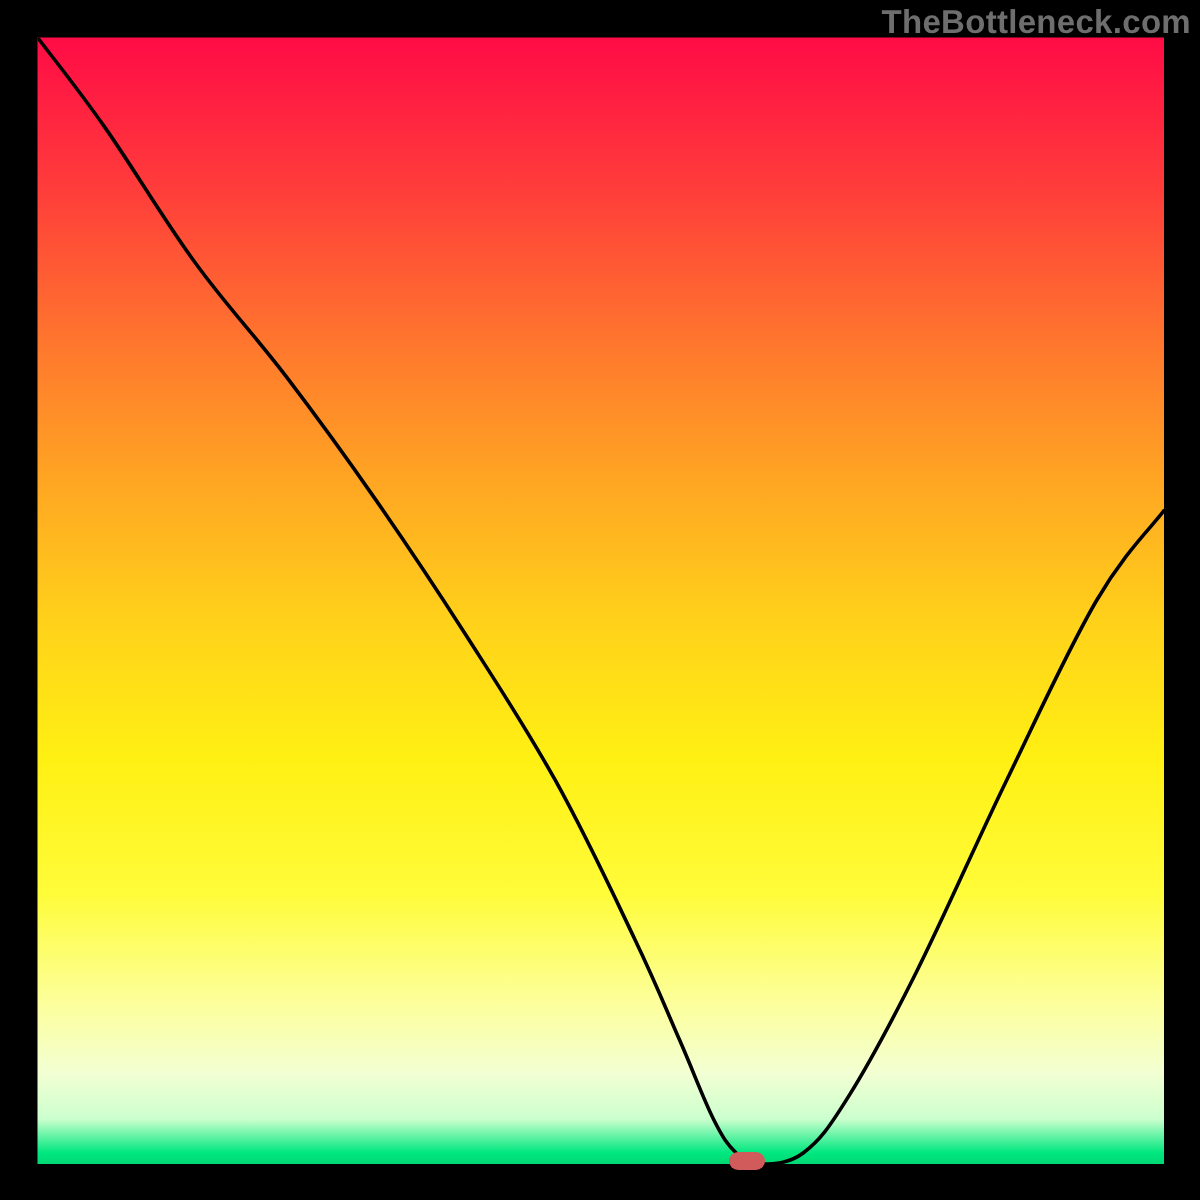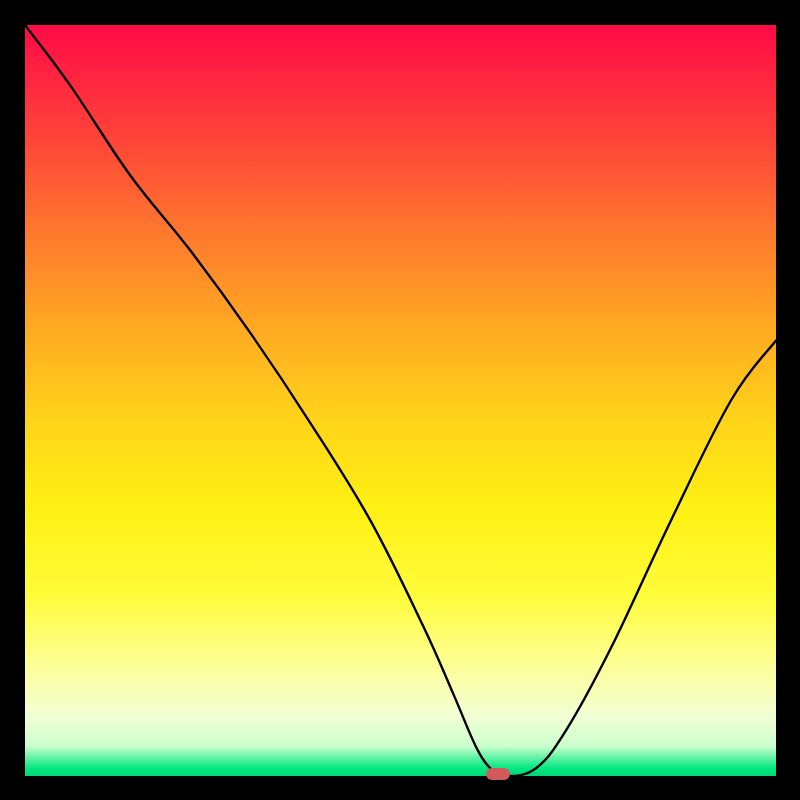--- a/index.html
+++ b/index.html
@@ -60,20 +60,21 @@
     width: 24px;
     height: 12px;
     border-radius: 6px;
     background: #d15a5a;
   }
 </style>
 </head>
 <body>
 
 <div class="frame">
+  <div class="watermark">TheBottleneck.com</div>
 
   <div class="plot-area">
     <svg class="curve" viewBox="0 0 751 751" preserveAspectRatio="none">
       <path id="curve-path" fill="none" stroke="#000" stroke-width="2.4" stroke-linecap="round" stroke-linejoin="round" d="M 0,0 C 8.1108,10.814399999999987 26.134799999999995,33.04399999999994 45.059999999999995,60.07999999999993 C 63.98519999999999,87.11599999999991 83.51120000000002,120.46039999999991 105.14000000000001,150.19999999999993 C 126.76880000000001,179.93959999999996 143.59120000000001,196.91220000000004 165.22,225.30000000000007 C 186.84879999999998,253.6878000000001 203.6712,276.81860000000006 225.29999999999998,307.91 C 246.92879999999997,339.0014 263.7512,364.235 285.38,398.03000000000003 C 307.0088,431.82500000000005 325.18300000000005,459.16139999999996 345.46000000000004,495.65999999999997 C 365.737,532.1586 383.16020000000003,569.7085999999999 398.03000000000003,600.8 C 412.8998,631.8914 418.6073999999999,646.7611999999999 428.06999999999994,668.39 C 437.53259999999995,690.0188 443.84099999999995,707.442 450.59999999999997,720.96 C 457.359,734.4780000000001 460.2128,738.0828 465.62,743.49 C 471.0272,748.8972 472.5292,751 480.64,751 C 488.75079999999997,751 499.8656000000001,751.6008 510.68000000000006,743.49 C 521.4944,735.3792 527.202,727.5688 540.72,705.94 C 554.238,684.3112000000001 566.8548,661.1804 585.78,623.3299999999999 C 604.7052,585.4795999999999 624.2312000000001,540.2693999999999 645.86,495.65999999999997 C 667.4888,451.0506 687.0147999999999,407.9432 705.9399999999999,375.5 C 724.8652,343.0568 742.8892,326.2344 751,315.42"></path>
     </svg>
     <div id="min-marker" class="marker" style="left: 461.13px; top: 743px; background: rgb(209, 90, 90);"></div>
   </div>
 </div>
 
 </body></html>

